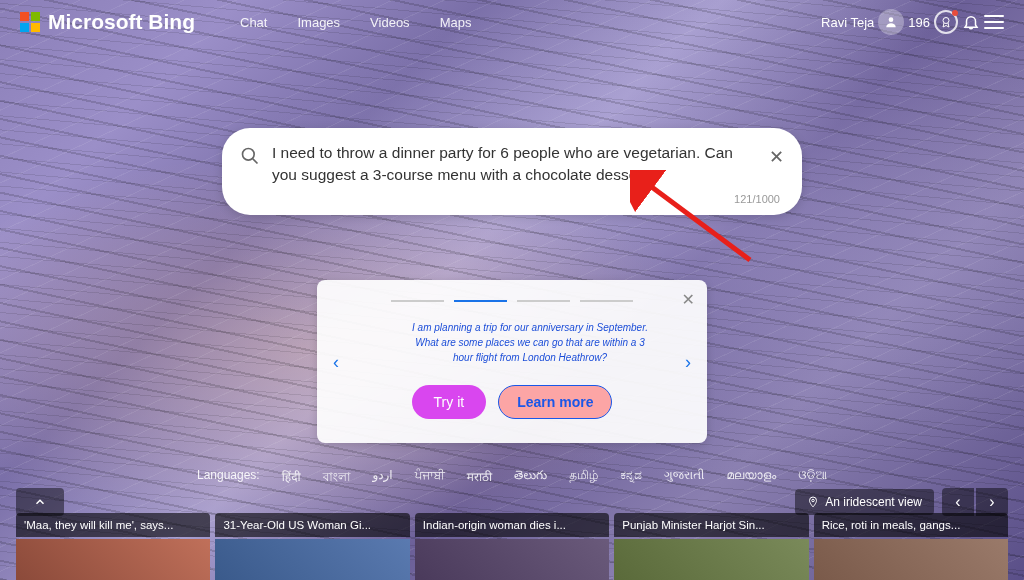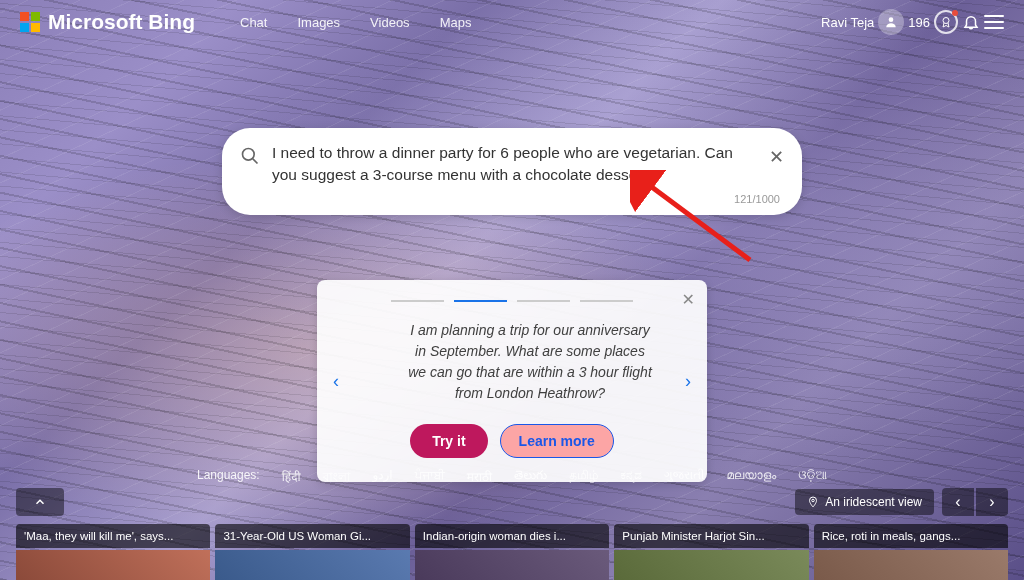--- a/index.html
+++ b/index.html
@@ -58,25 +58,25 @@
   position: absolute; top: 280px; left: 50%; transform: translateX(-50%);
   width: 390px; background: rgba(255,255,255,0.92); border-radius: 8px;
   padding: 20px 54px 24px;
   text-align: center;
   box-shadow: 0 2px 8px rgba(0,0,0,0.15);
 }
 .promo-close { position:absolute; top:10px; right:12px; color:#888; cursor:pointer; font-size:16px; }
 .promo-indicators { display:flex; gap:10px; justify-content:center; margin-bottom:18px; padding: 0 20px; }
 .promo-indicators span { flex:1; height:2px; background:#ccc; }
 .promo-indicators span.active { background:#1a73e8; }
-.promo-text { font-size: 14px; font-style: italic; color: #404040; line-height: 1.5; margin-bottom: 20px; margin-left: 36px; }
+.promo-text { font-size: 10px; font-style: italic; color: #1d4ed8; line-height: 1.5; margin-bottom: 20px; margin-left: 36px; }
 .promo-nav { position:absolute; top:50%; transform:translateY(-50%); color:#1a73e8; cursor:pointer; font-size:18px; }
 .promo-nav.left { left:16px; } .promo-nav.right { right:16px; }
 .promo-buttons { display:flex; gap:12px; justify-content:center; }
-.btn-primary { background:#be185d; color:white; border:none; border-radius:20px; padding:8px 22px; font-size:14px; font-weight:700; cursor:pointer; }
+.btn-primary { background:#d946ef; color:white; border:none; border-radius:20px; padding:8px 22px; font-size:14px; font-weight:400; cursor:pointer; }
 .btn-secondary { background:#fca5a5; color:#1a57e8; border:1.5px solid #1a57e8; border-radius:20px; padding:8px 18px; font-size:14px; font-weight:600; cursor:pointer; }
 
 .languages-bar {
   position:absolute; bottom: 92px; left:50%; transform:translateX(-50%);
   color: rgba(255,255,255,0.9); font-size:12px; display:flex; gap:22px; align-items:flex-start;
   white-space:nowrap;
 }
 .languages-bar a { color: rgba(255,255,255,0.85); text-decoration:none; }
 
 .bottom-bar {
@@ -91,21 +91,21 @@
 .nav-arrows { display:flex; gap:2px; margin-left:8px; }
 .nav-arrows span { width:32px; height:28px; background:rgba(0,0,0,0.45); display:flex;align-items:center;justify-content:center; color:white; cursor:pointer; }
 .nav-arrows span:first-child { border-radius:4px 0 0 4px; }
 .nav-arrows span:last-child { border-radius:0 4px 4px 0; }
 
 .news-strip {
   position:absolute; bottom:0; left:16px; right:16px;
   display:flex; gap:5px;
 }
 .news-card {
-  flex:1; height:56px; position:relative;
+  flex:1; height:67px; position:relative;
   border-radius:4px 4px 0 0; overflow:hidden;
 }
 .news-title {
   position:absolute; top:0; left:0; right:0;
   background:rgba(0,0,0,0.6); color:white; font-size:11.5px;
   padding:6px 8px; white-space:nowrap; overflow:hidden; text-overflow:ellipsis;
 }
 .news-img { position:absolute; inset:0; top:26px; }
 .n1{background:linear-gradient(45deg,#8b4a3a,#c0705a)}
 .n2{background:linear-gradient(45deg,#3a5a8b,#5a7ab0)}

